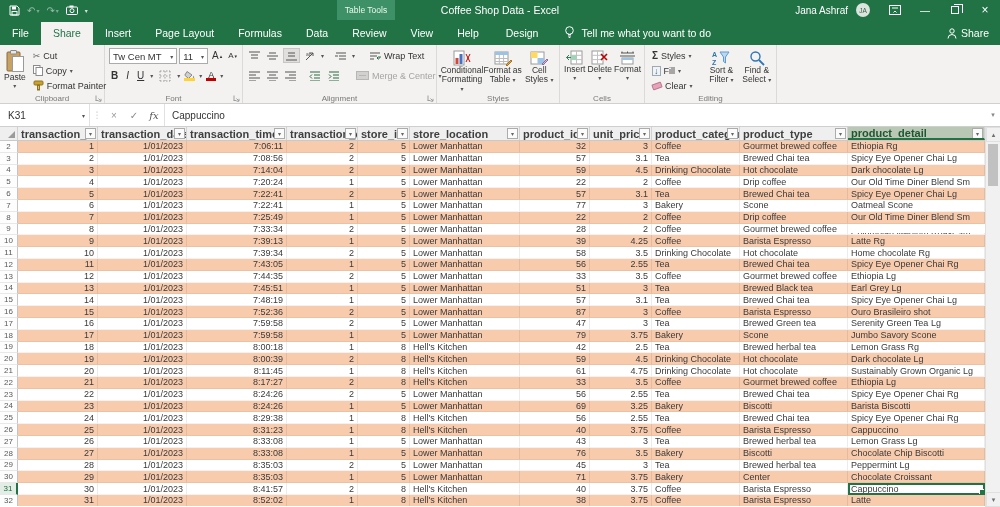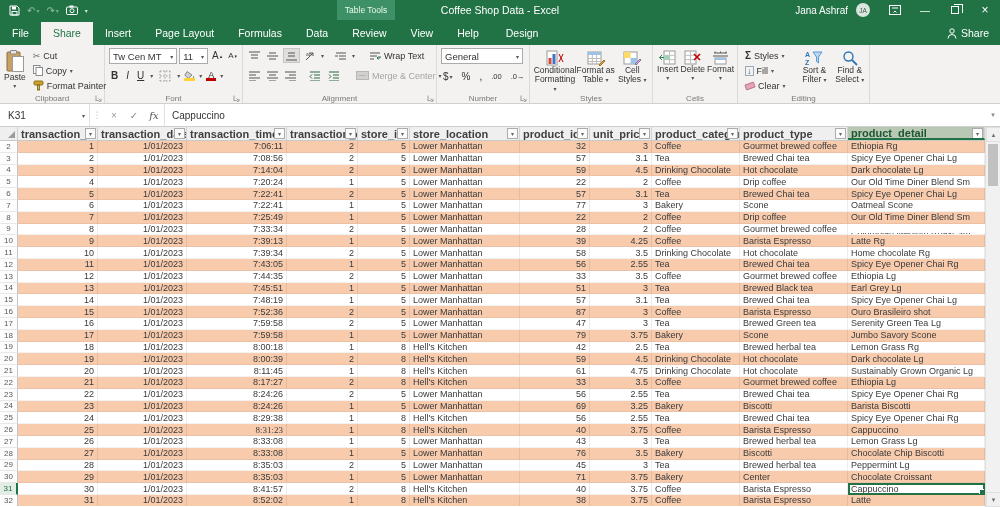--- a/index.html
+++ b/index.html
@@ -144,20 +144,27 @@
   <div class="tab">File</div>
       <div class="tab sel">Share</div>
       <div class="tab">Insert</div>
       <div class="tab">Page Layout</div>
       <div class="tab">Formulas</div>
       <div class="tab">Data</div>
       <div class="tab">Review</div>
       <div class="tab">View</div>
       <div class="tab">Help</div>
       <div class="tab ctx">Design</div>
+      <div class="tellme">
+        <svg width="11" height="13" viewBox="0 0 11 13">
+          <circle cx="5.5" cy="4.5" r="3.8" fill="none" stroke="#fff"></circle>
+          <path d="M4 8.5 h3 M4 10 h3 M4.7 11.5 h1.6" stroke="#fff"></path>
+        </svg>
+        <span>Tell me what you want to do</span>
+      </div>
       <div class="share">
         <svg width="10" height="11" viewBox="0 0 10 11">
           <circle cx="5" cy="3" r="2.2" fill="none" stroke="#fff"></circle>
           <path d="M1 10.5 q0-4 4-4 q4 0 4 4" fill="none" stroke="#fff"></path>
         </svg>
         <span>Share</span>
       </div>
     </div>
 
   <div class="ribbon">
@@ -336,43 +343,20 @@
       </div>
       <span class="glabel">Alignment</span>
       <span class="launcher">
           <svg width="7" height="7" viewBox="0 0 7 7">
             <path d="M1 0.5 v5 M0.5 5.5 h3" stroke="#8a8a8a" fill="none"></path>
             <path d="M3.5 3.5 l2.5 2.5 M6 3.8 v2.4 h-2.4" stroke="#8a8a8a" fill="none"></path>
           </svg>
         </span>
     </div>
 
-    <div class="group" style="width:93px">
-      <div class="combo" style="width:82px">
-          <span>General</span>
-          <span class="dd">▾</span>
-        </div>
-      <div class="hrow" style="gap:5px; margin-top:5px; align-items:center">
-        <div class="icbtn">
-            <span>$</span>
-            <span class="dd">▾</span>
-          </div>
-        <div class="icbtn">%</div>
-        <div class="icbtn">,</div>
-        <div class="icbtn minitxt">.00</div>
-        <div class="icbtn minitxt">.0→</div>
-      </div>
-      <span class="glabel">Number</span>
-      <span class="launcher">
-          <svg width="7" height="7" viewBox="0 0 7 7">
-            <path d="M1 0.5 v5 M0.5 5.5 h3" stroke="#8a8a8a" fill="none"></path>
-            <path d="M3.5 3.5 l2.5 2.5 M6 3.8 v2.4 h-2.4" stroke="#8a8a8a" fill="none"></path>
-          </svg>
-        </span>
-    </div>
 
     <div class="group" style="width:123px">
       <div class="hrow" style="gap:0">
         <div class="bbtn" style="width:42px">
           <svg width="18" height="16" viewBox="0 0 18 16">
               <rect x="1" y="1" width="10" height="14" fill="#fff" stroke="#9a9a9a"></rect>
               <rect x="2.5" y="8" width="3" height="6" fill="#d34836"></rect>
               <rect x="6.5" y="4" width="3" height="10" fill="#4472c4"></rect>
               <path d="M13 4 l4 8 M13 12 l4-8" stroke="#c00000" fill="none"></path>
             </svg>
@@ -880,21 +864,21 @@
           <div class="cell right" style="width: 70px;">56</div>
           <div class="cell right" style="width: 62px;">2.55</div>
           <div class="cell left" style="width: 88px;">Tea</div>
           <div class="cell left" style="width: 108px;">Brewed Chai tea</div>
           <div class="cell left" style="width: 137px;">Spicy Eye Opener Chai Rg</div>
         </div>
         <div class="srow band">
           <div class="gut">26</div>
           <div class="cell right" style="width: 80px;">25</div>
           <div class="cell right" style="width: 89px;">1/01/2023</div>
-          <div class="cell right" style="width: 100px; font-family: Liberation Serif, serif;">8:31:23</div>
+          <div class="cell right" style="width: 100px;">8:31:23</div>
           <div class="cell right" style="width: 71px;">1</div>
           <div class="cell right" style="width: 52px;">8</div>
           <div class="cell left" style="width: 110px;">Hell's Kitchen</div>
           <div class="cell right" style="width: 70px;">40</div>
           <div class="cell right" style="width: 62px;">3.75</div>
           <div class="cell left" style="width: 88px;">Coffee</div>
           <div class="cell left" style="width: 108px;">Barista Espresso</div>
           <div class="cell left" style="width: 137px;">Cappuccino</div>
         </div>
         <div class="srow">

